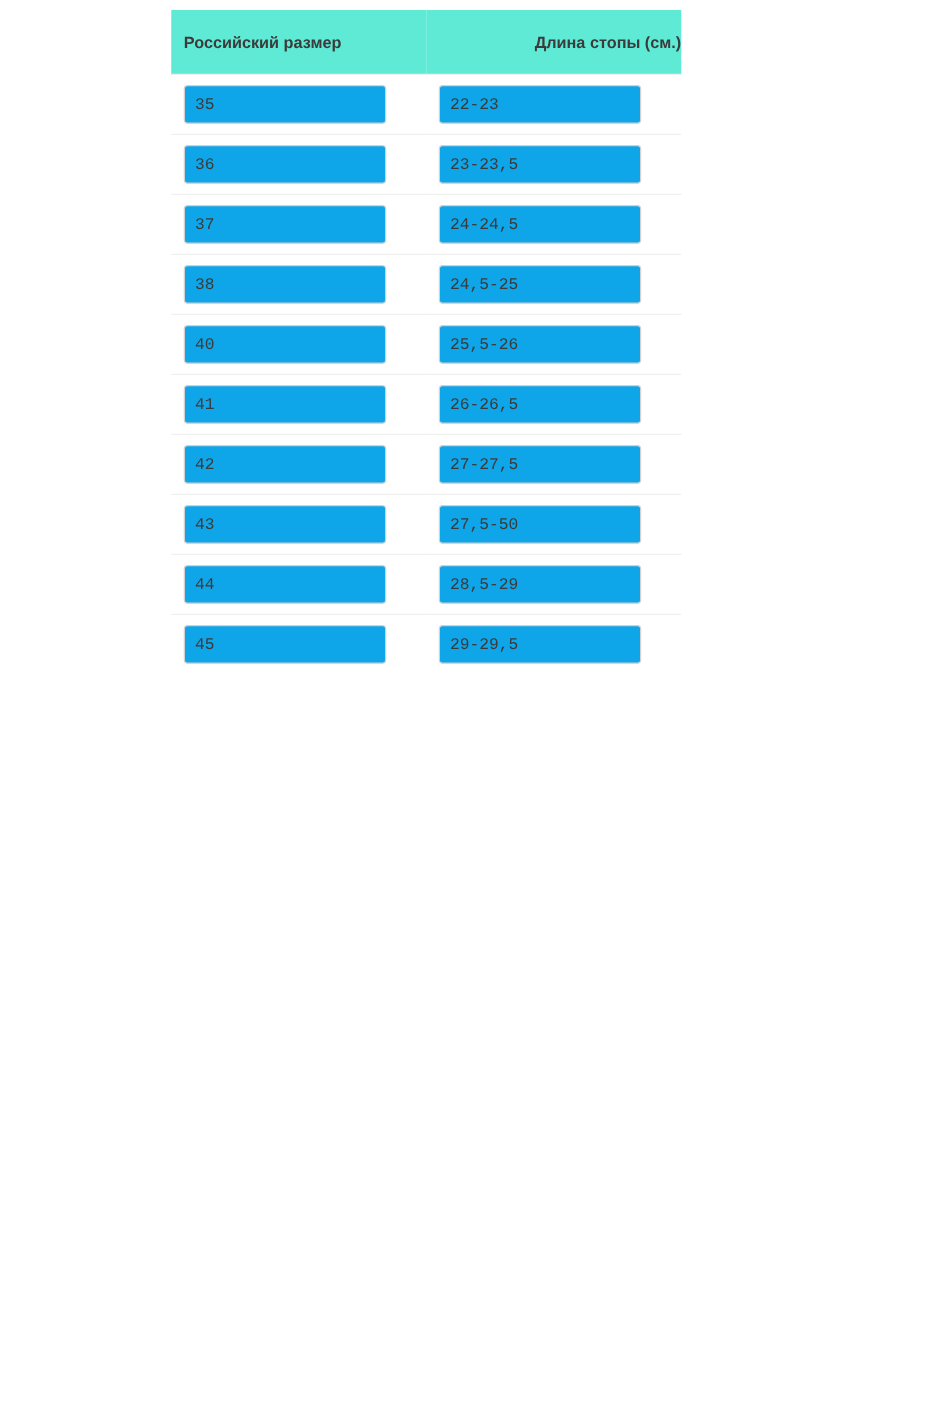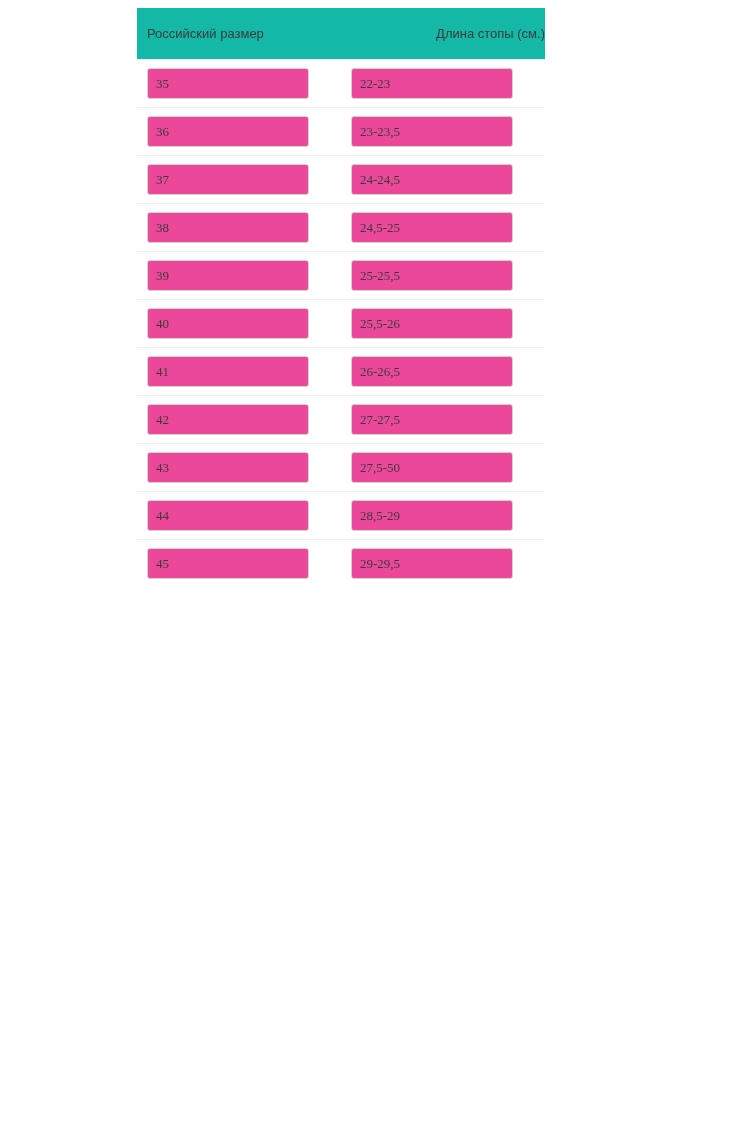--- a/index.html
+++ b/index.html
@@ -22,24 +22,24 @@
   }
   .size-table {
     position: absolute;
     left: 137px;
     top: 8px;
     width: 388px;
     border-collapse: collapse;
     table-layout: fixed;
   }
   .size-table thead th {
-    background: #14b8a6;
+    background: #5eead4;
     text-align: left;
     font-size: 13px;
-    font-weight: normal;
+    font-weight: bold;
     color: #3b3b3b;
     padding: 18px 0 18px 10px;
     border-bottom: 1px solid #eeeeee;
   }
   .size-table thead th.col-a { width: 194px; }
   .size-table thead th.col-b { width: 194px; text-align: right; }
   .size-table tbody td {
     padding: 8px 0 8px 10px;
     border-bottom: 1px solid #f0f0f0;
     vertical-align: middle;
@@ -51,24 +51,24 @@
   }
   .cell-box {
     display: block;
     box-sizing: border-box;
     width: 162px;
     height: 31px;
     line-height: 29px;
     padding: 0 8px;
     border: 1px solid #d2d2d2;
     border-radius: 3px;
-    background: #ec4899;
+    background: #0ea5e9;
     font-size: 13px;
     color: #3b3b3b;
-    font-family: Liberation Serif, serif;
+    font-family: Liberation Mono, monospace;
     white-space: nowrap;
     overflow: hidden;
   }
 </style>
 </head>
 <body>
 
 <div class="page">
   <table class="size-table">
     <thead>
@@ -101,28 +101,20 @@
           <td>
             <span class="cell-box">24-24,5</span>
           </td>
         </tr>
         <tr>
           <td>
             <span class="cell-box">38</span>
           </td>
           <td>
             <span class="cell-box">24,5-25</span>
-          </td>
-        </tr>
-        <tr>
-          <td>
-            <span class="cell-box">39</span>
-          </td>
-          <td>
-            <span class="cell-box">25-25,5</span>
           </td>
         </tr>
         <tr>
           <td>
             <span class="cell-box">40</span>
           </td>
           <td>
             <span class="cell-box">25,5-26</span>
           </td>
         </tr>

